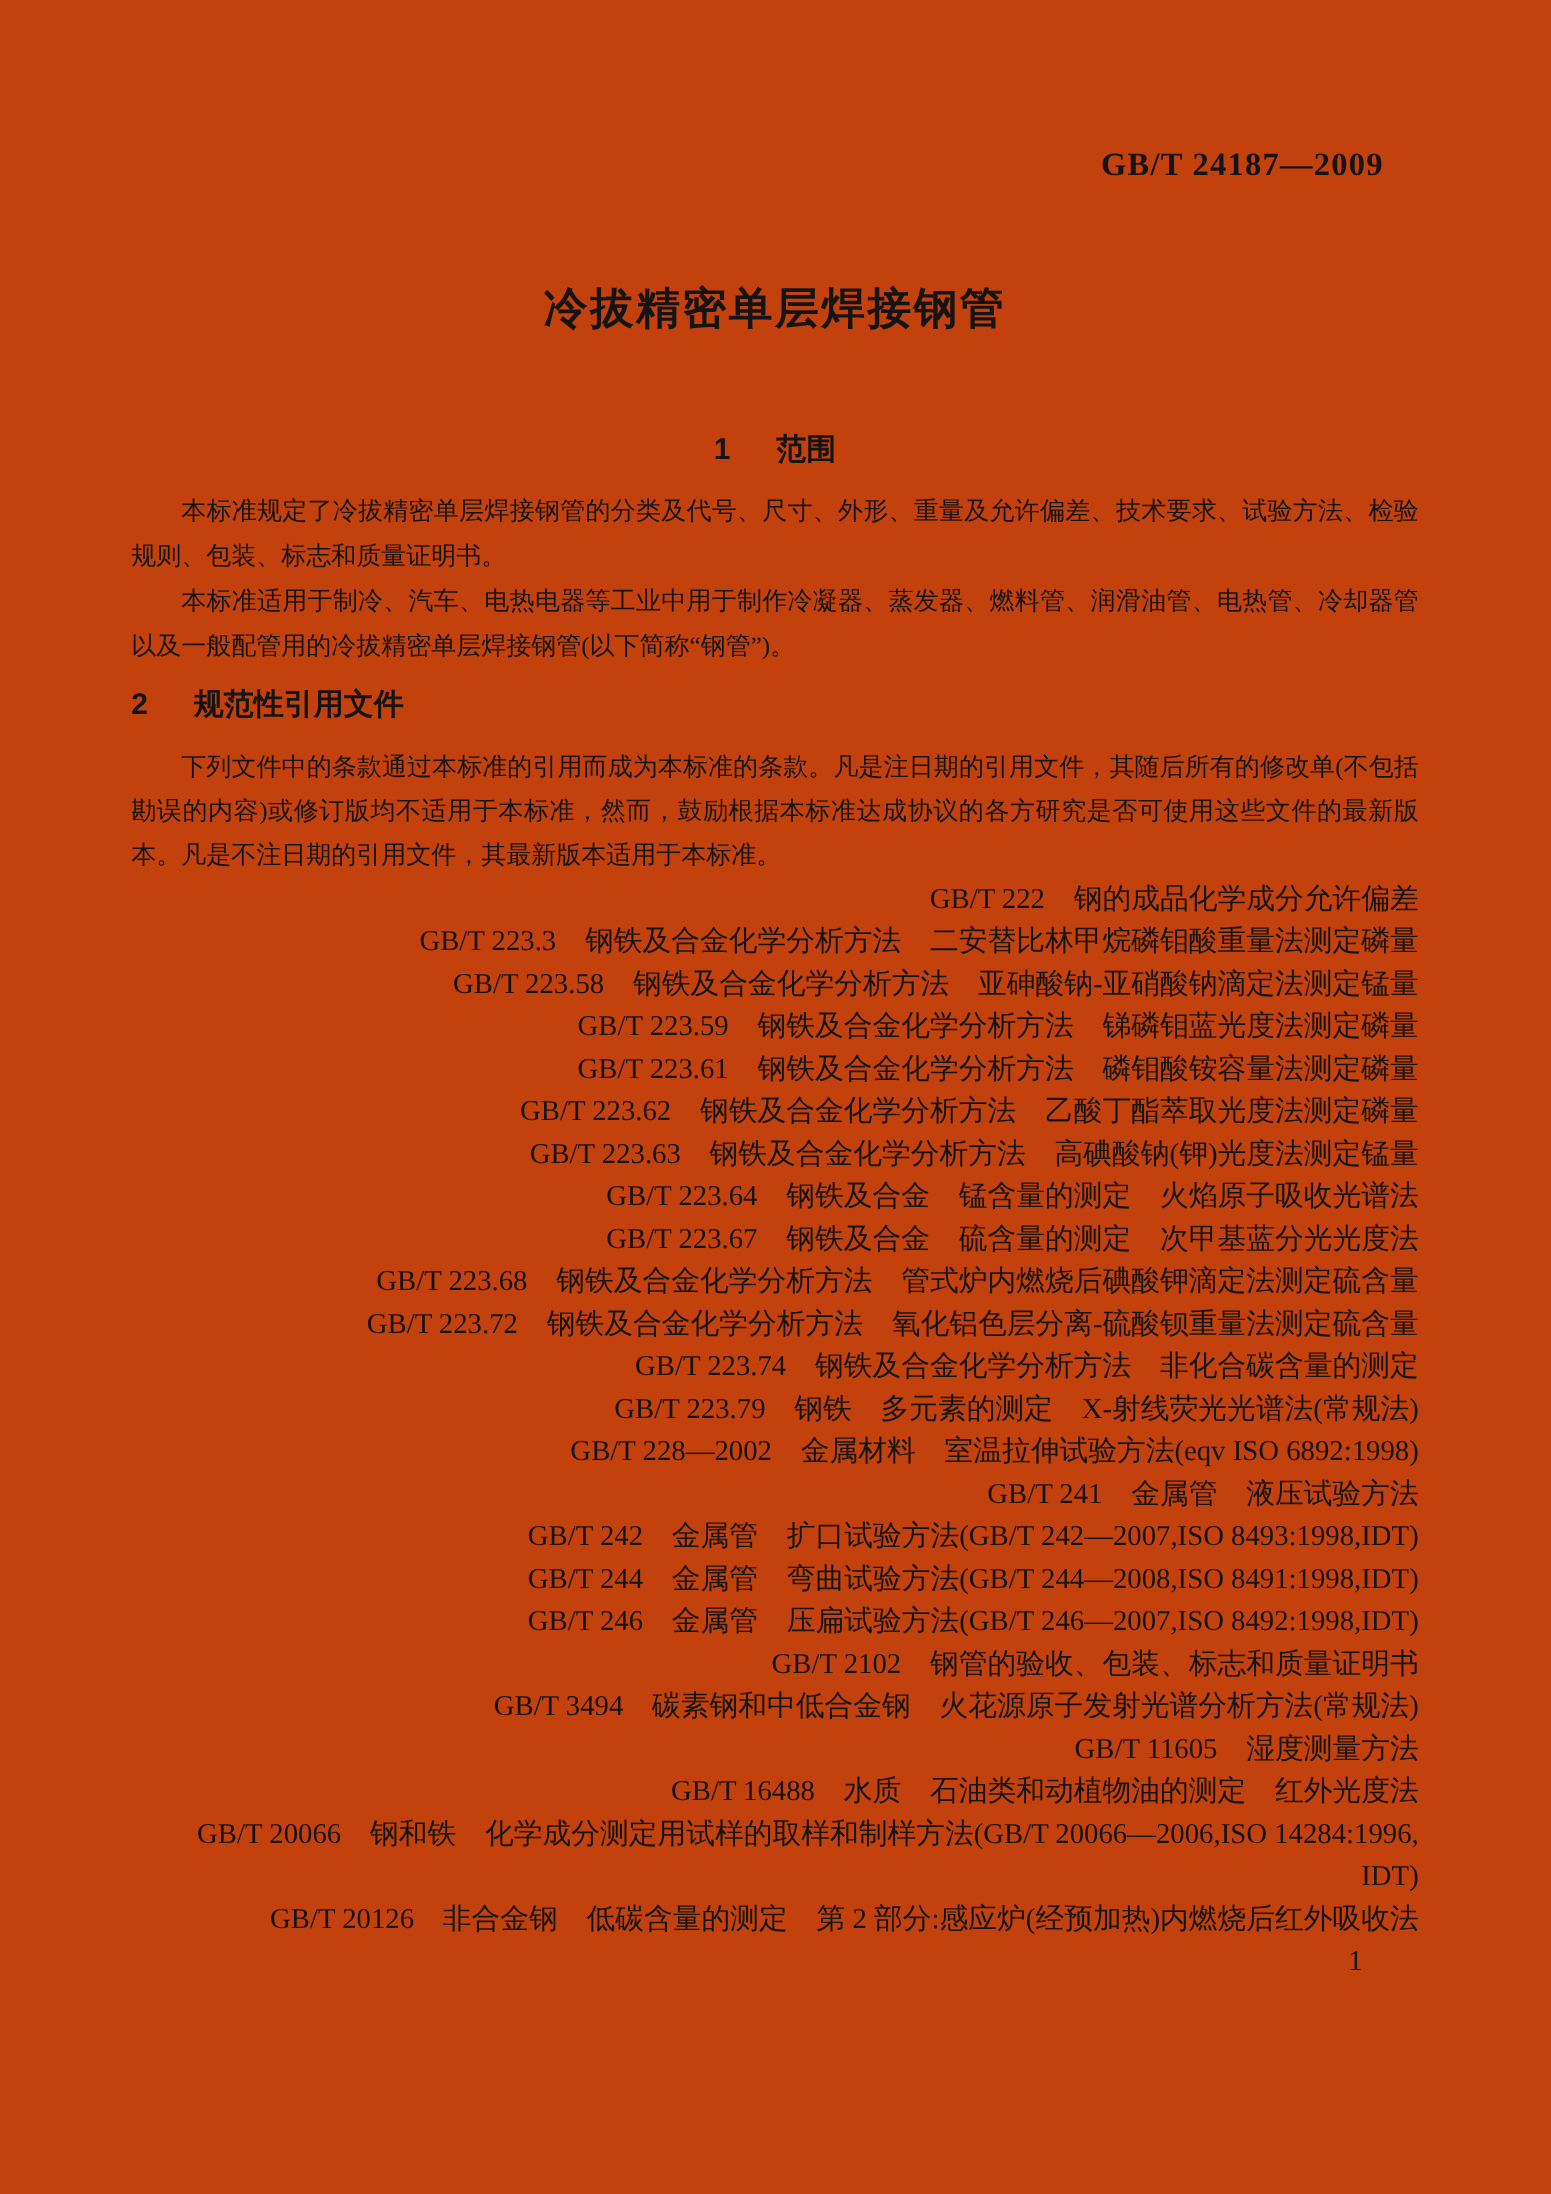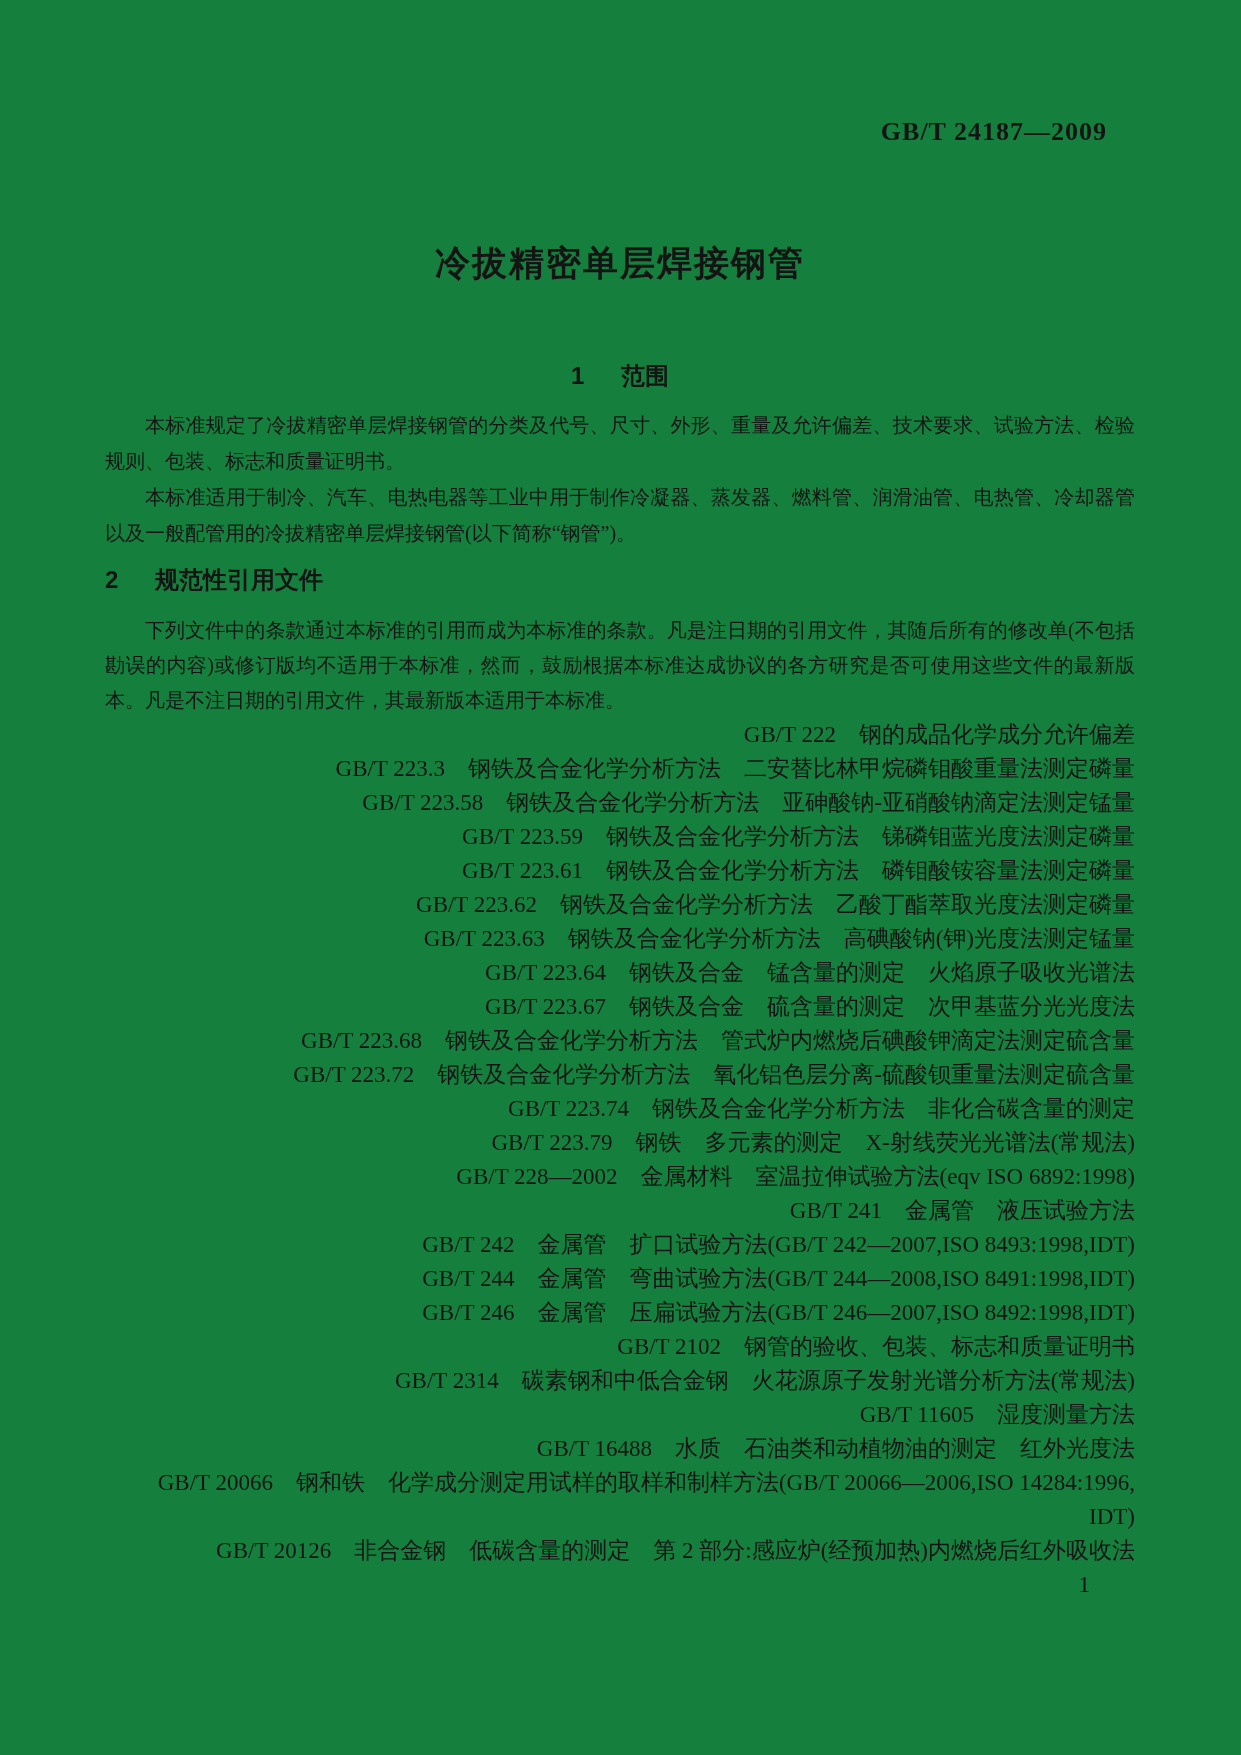--- a/index.html
+++ b/index.html
@@ -1,40 +1,40 @@
 <!DOCTYPE html>
 <html lang="zh"><head>
 <meta charset="utf-8">
 <style>
   html, body { margin: 0; padding: 0; background: #e8e8e8; }
   .page {
     position: relative;
     width: 1241px;
     height: 1755px;
     margin: 0 auto;
-    background: #15803d;
+    background: #c2410c;
     color: #141414;
     font-family: "Liberation Serif", "DejaVu Serif", serif;
     overflow: hidden;
   }
   .std-code {
     position: absolute;
     top: 118px;
     right: 134px;
     font-family: "Liberation Serif", "DejaVu Serif", serif;
     font-weight: 700;
     font-size: 26px;
     letter-spacing: 1px;
     line-height: 28px;
   }
   .content {
     margin: 0 106px 0 105px; 
   }
   .doc-title {
-    margin: 16px;
+    margin: 0;
     padding-top: 226px;
     text-align: center;
     font-family: "Liberation Sans", "DejaVu Sans", sans-serif;
     font-weight: 700;
     font-size: 35px;
     line-height: 42px;
     letter-spacing: 2px;
   }
   .sec-heading {
     margin: 0;
@@ -121,21 +121,21 @@
         <p class="ref">GB/T 223.68　钢铁及合金化学分析方法　管式炉内燃烧后碘酸钾滴定法测定硫含量</p>
         <p class="ref">GB/T 223.72　钢铁及合金化学分析方法　氧化铝色层分离-硫酸钡重量法测定硫含量</p>
         <p class="ref">GB/T 223.74　钢铁及合金化学分析方法　非化合碳含量的测定</p>
         <p class="ref">GB/T 223.79　钢铁　多元素的测定　X-射线荧光光谱法(常规法)</p>
         <p class="ref">GB/T 228—2002　金属材料　室温拉伸试验方法(eqv ISO 6892:1998)</p>
         <p class="ref">GB/T 241　金属管　液压试验方法</p>
         <p class="ref">GB/T 242　金属管　扩口试验方法(GB/T 242—2007,ISO 8493:1998,IDT)</p>
         <p class="ref">GB/T 244　金属管　弯曲试验方法(GB/T 244—2008,ISO 8491:1998,IDT)</p>
         <p class="ref">GB/T 246　金属管　压扁试验方法(GB/T 246—2007,ISO 8492:1998,IDT)</p>
         <p class="ref">GB/T 2102　钢管的验收、包装、标志和质量证明书</p>
-        <p class="ref">GB/T 2314　碳素钢和中低合金钢　火花源原子发射光谱分析方法(常规法)</p>
+        <p class="ref">GB/T 3494　碳素钢和中低合金钢　火花源原子发射光谱分析方法(常规法)</p>
         <p class="ref">GB/T 11605　湿度测量方法</p>
         <p class="ref">GB/T 16488　水质　石油类和动植物油的测定　红外光度法</p>
         <p class="ref">GB/T 20066　钢和铁　化学成分测定用试样的取样和制样方法(GB/T 20066—2006,ISO 14284:1996,
 IDT)</p>
         <p class="ref">GB/T 20126　非合金钢　低碳含量的测定　第 2 部分:感应炉(经预加热)内燃烧后红外吸收法</p>
       </div>
 
     <p class="page-footer">1</p>
 
   </div>

